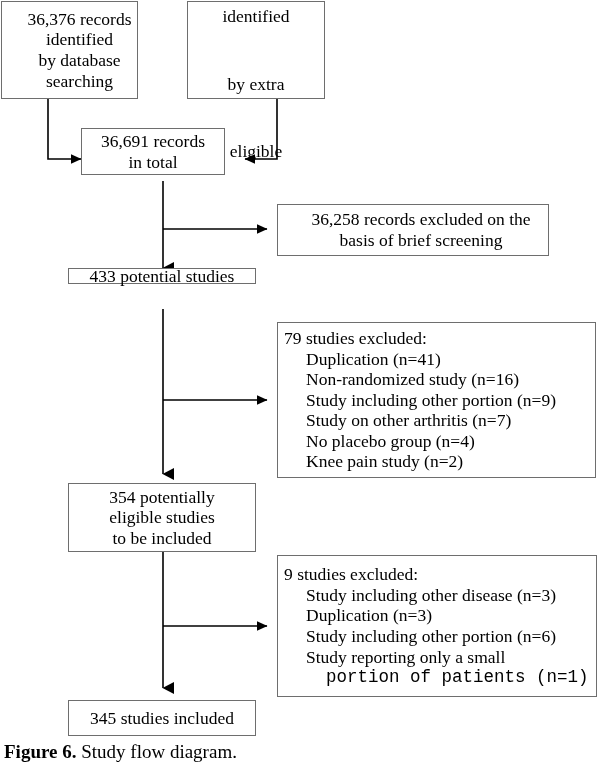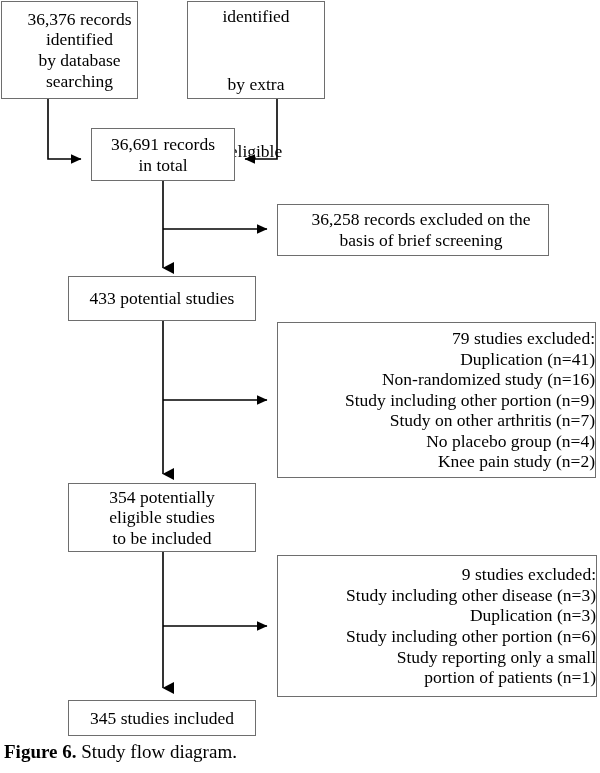--- a/index.html
+++ b/index.html
@@ -33,34 +33,35 @@
     display: flex;
     flex-direction: column;
     justify-content: center;
   }
   .node.center {
     text-align: center;
     align-items: center;
   }
   .node.left {
     text-align: left;
-    align-items: flex-end;
+    align-items: flex-start;
   }
   .node .ln {
     display: block;
     white-space: pre;
   }
   .node.left .ln {
     padding-left: 6px;
   }
   .node.left .ln.ind {
     padding-left: 28px;
   }
   .node.left .ln.ind2 {
     padding-left: 48px;
+    font-family: Liberation Mono, monospace;
   }
   #caption {
     position: absolute;
     left: 4px;
     top: 740px;
     width: 592px;
     font-size: 19px;
     line-height: 24px;
     color: #000000;
     white-space: nowrap;
@@ -114,31 +115,31 @@
     <span class="ln">searching</span>
   </div>
 
   <div class="node center" style="left:187px; top:1px; width:138px; height:98px;gap:47px;">
     <span class="ln">315 records</span>
     <span class="ln">identified</span>
     <span class="ln">by extra</span>
     <span class="ln">eligible</span>
   </div>
 
-  <div class="node center" style="left:91px; top:128px; width:144px; height:53px;">
+  <div class="node center" style="left:81px; top:128px; width:144px; height:47px;">
     <span class="ln">36,691 records</span>
     <span class="ln">in total</span>
   </div>
 
   <div class="node center" style="left:277px; top:204px; width:272px; height:52px;padding-left:16px;">
     <span class="ln">36,258 records excluded on the</span>
     <span class="ln">basis of brief screening</span>
   </div>
 
-  <div class="node center" style="left:68px; top:276px; width:188px; height:45px;">
+  <div class="node center" style="left:68px; top:268px; width:188px; height:16px;">
     <span class="ln">433 potential studies</span>
   </div>
 
   <div class="node left" style="left:277px; top:322px; width:319px; height:156px;">
     <span class="ln">79 studies excluded:</span>
     <span class="ln ind">Duplication (n=41)</span>
     <span class="ln ind">Non-randomized study (n=16)</span>
     <span class="ln ind">Study including other portion (n=9)</span>
     <span class="ln ind">Study on other arthritis (n=7)</span>
     <span class="ln ind">No placebo group (n=4)</span>

